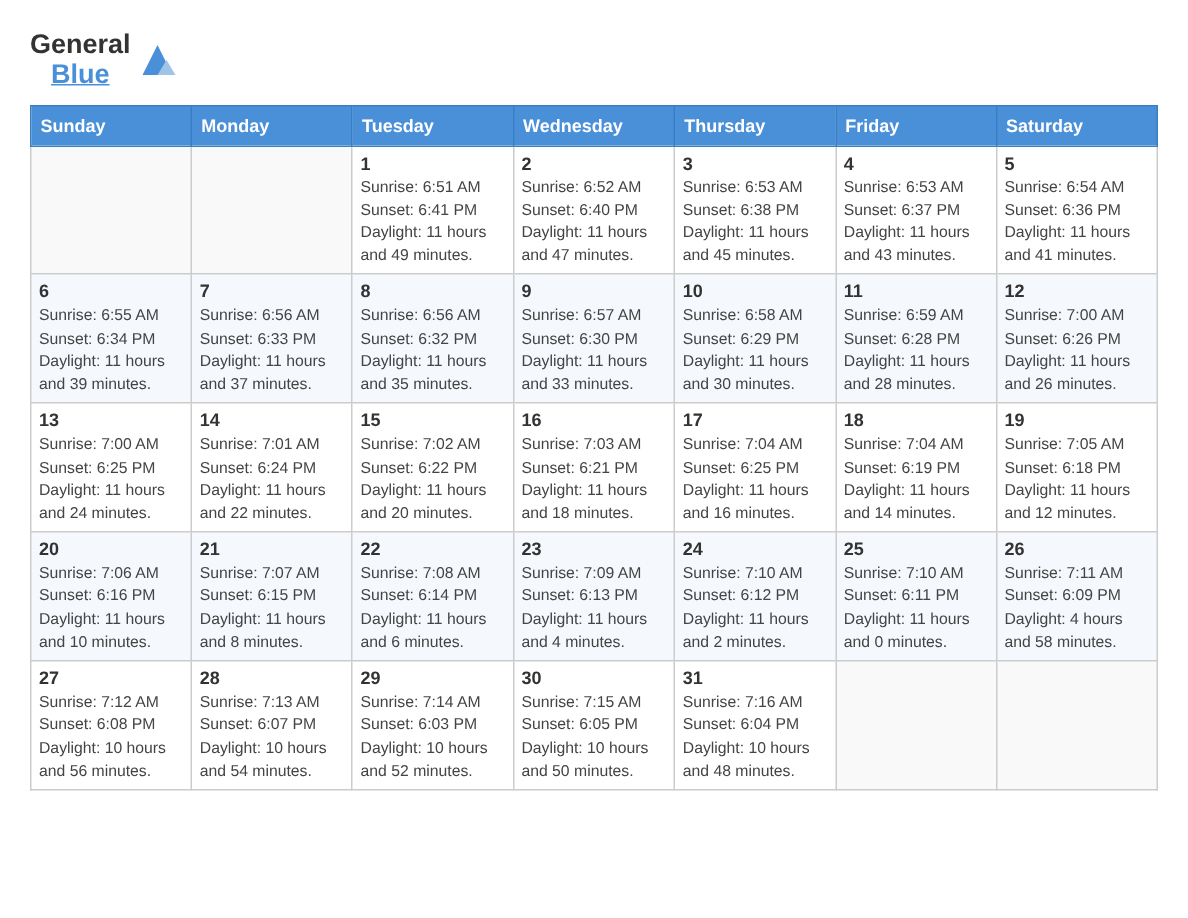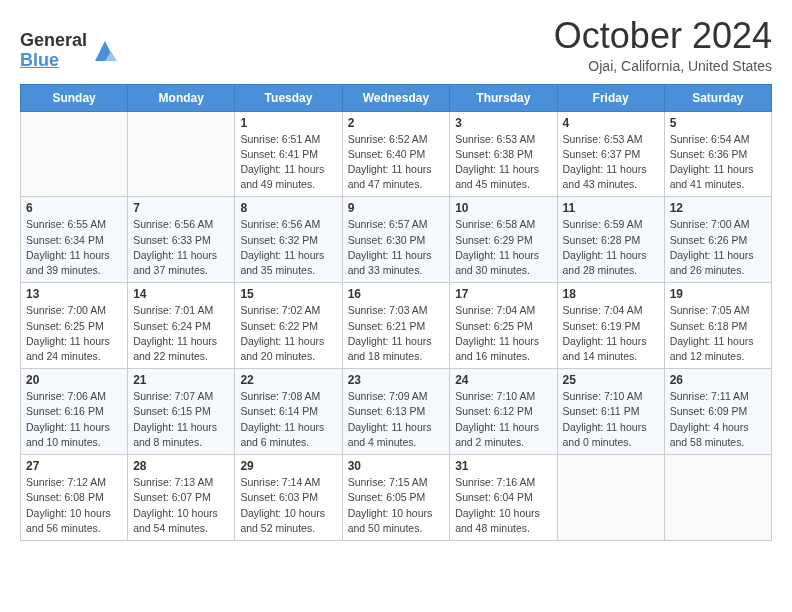--- a/index.html
+++ b/index.html
@@ -16,21 +16,22 @@
     }
     .header {
       display: flex;
       align-items: flex-start;
       justify-content: space-between;
       margin-bottom: 10px;
     }
     .logo {
       display: flex;
       align-items: center;
-      margin-top: 15px;
+      margin-top: 4px;
+      text-align: center;
     }
     .logo-text {
       display: flex;
       flex-direction: column;
       line-height: 1.1;
     }
     .logo-general {
       font-size: 18px;
       font-weight: bold;
       color: #333;
@@ -61,21 +62,21 @@
       margin-top: 2px;
     }
     .calendar {
       width: 100%;
       border-collapse: collapse;
       font-size: 11px;
     }
     .calendar th {
       background: #4a90d9;
       color: #fff;
-      text-align: center;
+      text-align: left;
       padding: 6px 6px;
       font-size: 12px;
       font-weight: bold;
       border: 1px solid #3a7fc1;
     }
     .calendar td {
       border: 1px solid #ccc;
       vertical-align: top;
       padding: 4px 5px;
       width: 108px;
@@ -108,24 +109,20 @@
   <div class="header">
     <div class="logo">
       <div class="logo-text">
         <span class="logo-general">General</span>
         <span class="logo-blue">Blue</span>
       </div>
       <svg class="logo-icon" viewBox="0 0 28 28">
         <polygon points="4,24 14,4 24,24" fill="#4a90d9"></polygon>
         <polygon points="14,24 20,14 26,24" fill="#a0c4e8"></polygon>
       </svg>
-    </div>
-    <div class="title-block">
-      <div class="month-title">October 2024</div>
-      <div class="location">Ojai, California, United States</div>
     </div>
   </div>
 
   <table class="calendar">
     <thead>
       <tr>
         <th>Sunday</th>
         <th>Monday</th>
         <th>Tuesday</th>
         <th>Wednesday</th>

